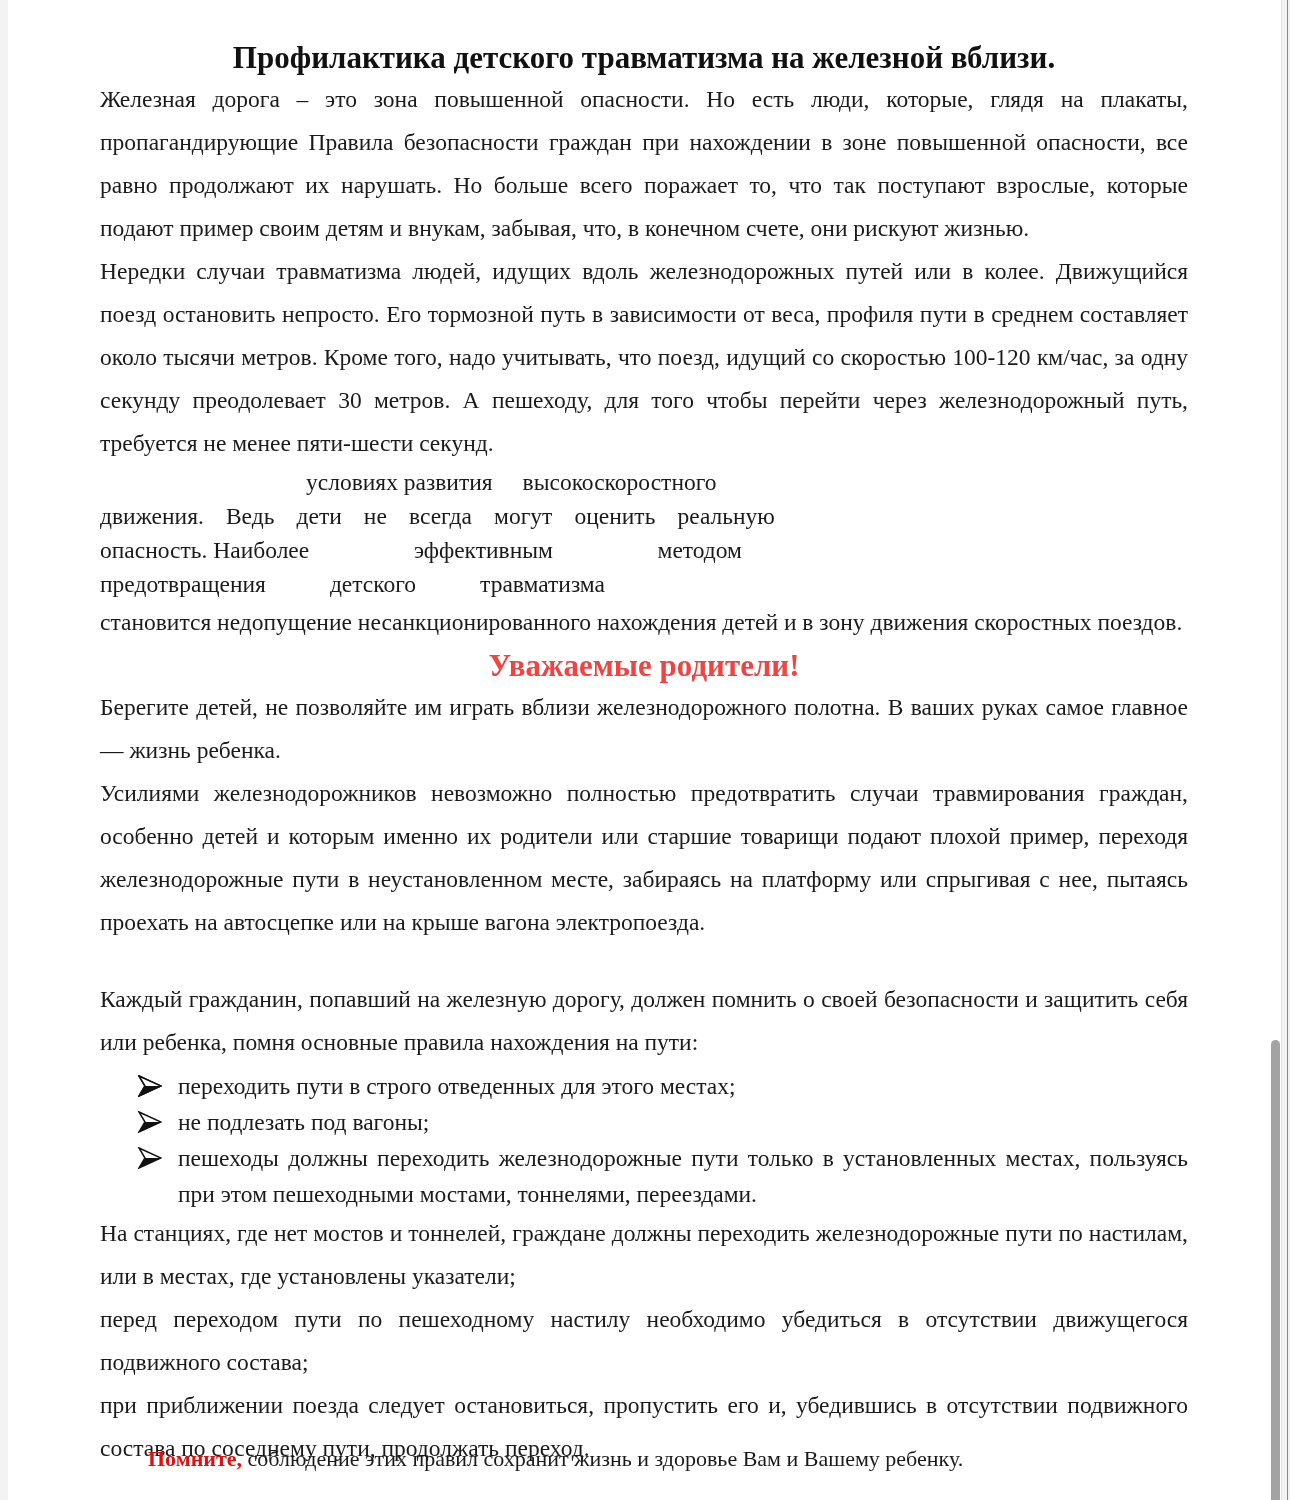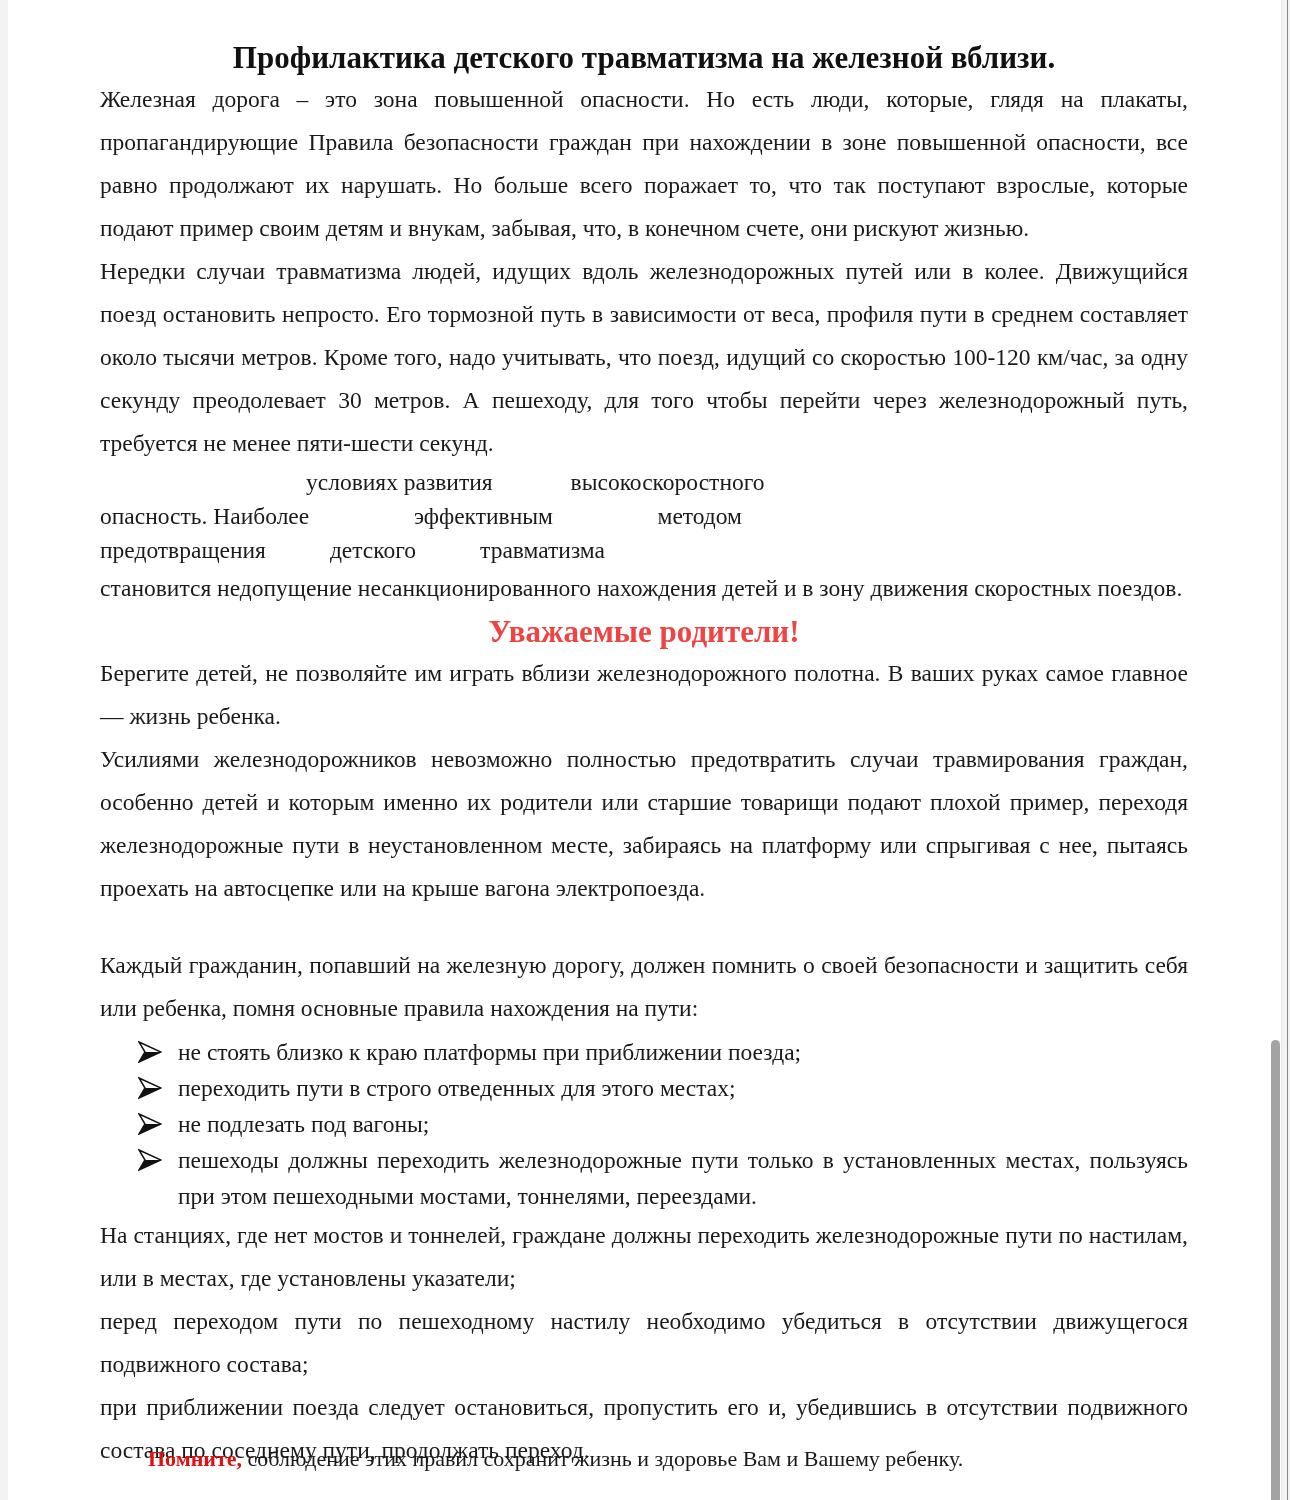--- a/index.html
+++ b/index.html
@@ -42,21 +42,31 @@
 
 <div class="doc">
   <h1 class="title">Профилактика детского травматизма на железной вблизи.</h1>
 
   <p>Железная дорога – это зона повышенной опасности. Но есть люди, которые, глядя на плакаты, пропагандирующие Правила безопасности граждан при нахождении в зоне повышенной опасности, все равно продолжают их нарушать. Но больше всего поражает то, что так поступают взрослые, которые подают пример своим детям и внукам, забывая, что, в конечном счете, они рискуют жизнью.</p>
   <p>Нередки случаи травматизма людей, идущих вдоль железнодорожных путей или в колее. Движущийся поезд остановить непросто. Его тормозной путь в зависимости от веса, профиля пути в среднем составляет около тысячи метров. Кроме того, надо учитывать, что поезд, идущий со скоростью 100-120 км/час, за одну секунду преодолевает 30 метров. А пешеходу, для того чтобы перейти через железнодорожный путь, требуется не менее пяти-шести секунд.</p>
 
   <div class="narrow">
     <div class="row" style="justify-content:flex-start; padding-left:206px;gap:6px;">
       <span>условиях развития</span>
-      <span style="margin-left:72px;">высокоскоростного</span>
+      <span style="margin-left:24px;">высокоскоростного</span>
+    </div>
+    <div class="row">
+      <span>движения.</span>
+      <span>Ведь</span>
+      <span>дети</span>
+      <span>не</span>
+      <span>всегда</span>
+      <span>могут</span>
+      <span>оценить</span>
+      <span>реальную</span>
     </div>
     <div class="row" style="width:642px;">
       <span>опасность. Наиболее</span>
       <span>эффективным</span>
       <span>методом</span>
     </div>
     <div class="row" style="width:505px;gap:36px;">
       <span>предотвращения</span>
       <span>детского</span>
       <span>травматизма</span>
@@ -70,21 +80,20 @@
   <p>Усилиями железнодорожников невозможно полностью предотвратить случаи травмирования граждан, особенно детей и которым именно их родители или старшие товарищи подают плохой пример, переходя железнодорожные пути в неустановленном месте, забираясь на платформу или спрыгивая с нее, пытаясь проехать на автосцепке или на крыше вагона электропоезда.</p>
   <div class="gap"></div>
   <p>Каждый гражданин, попавший на железную дорогу, должен помнить о своей безопасности и защитить себя или ребенка, помня основные правила нахождения на пути:</p>
 
   <ul class="rules">
     <li>
       <svg class="arrow" viewBox="0 0 24 22">
         <path d="M1 1 L23 11 L1 21 L7 11 Z" fill="#ffffff" stroke="#111" stroke-width="1.5"></path>
         <path d="M1 21 L23 11 L7 11 Z" fill="#111"></path>
       </svg>
-      <span>не стоять близко к краю платформы при приближении поезда;</span>
     </li>
     <li>
       <svg class="arrow" viewBox="0 0 24 22">
         <path d="M1 1 L23 11 L1 21 L7 11 Z" fill="#ffffff" stroke="#111" stroke-width="1.5"></path>
         <path d="M1 21 L23 11 L7 11 Z" fill="#111"></path>
       </svg>
       <span>переходить пути в строго отведенных для этого местах;</span>
     </li>
     <li>
       <svg class="arrow" viewBox="0 0 24 22">

